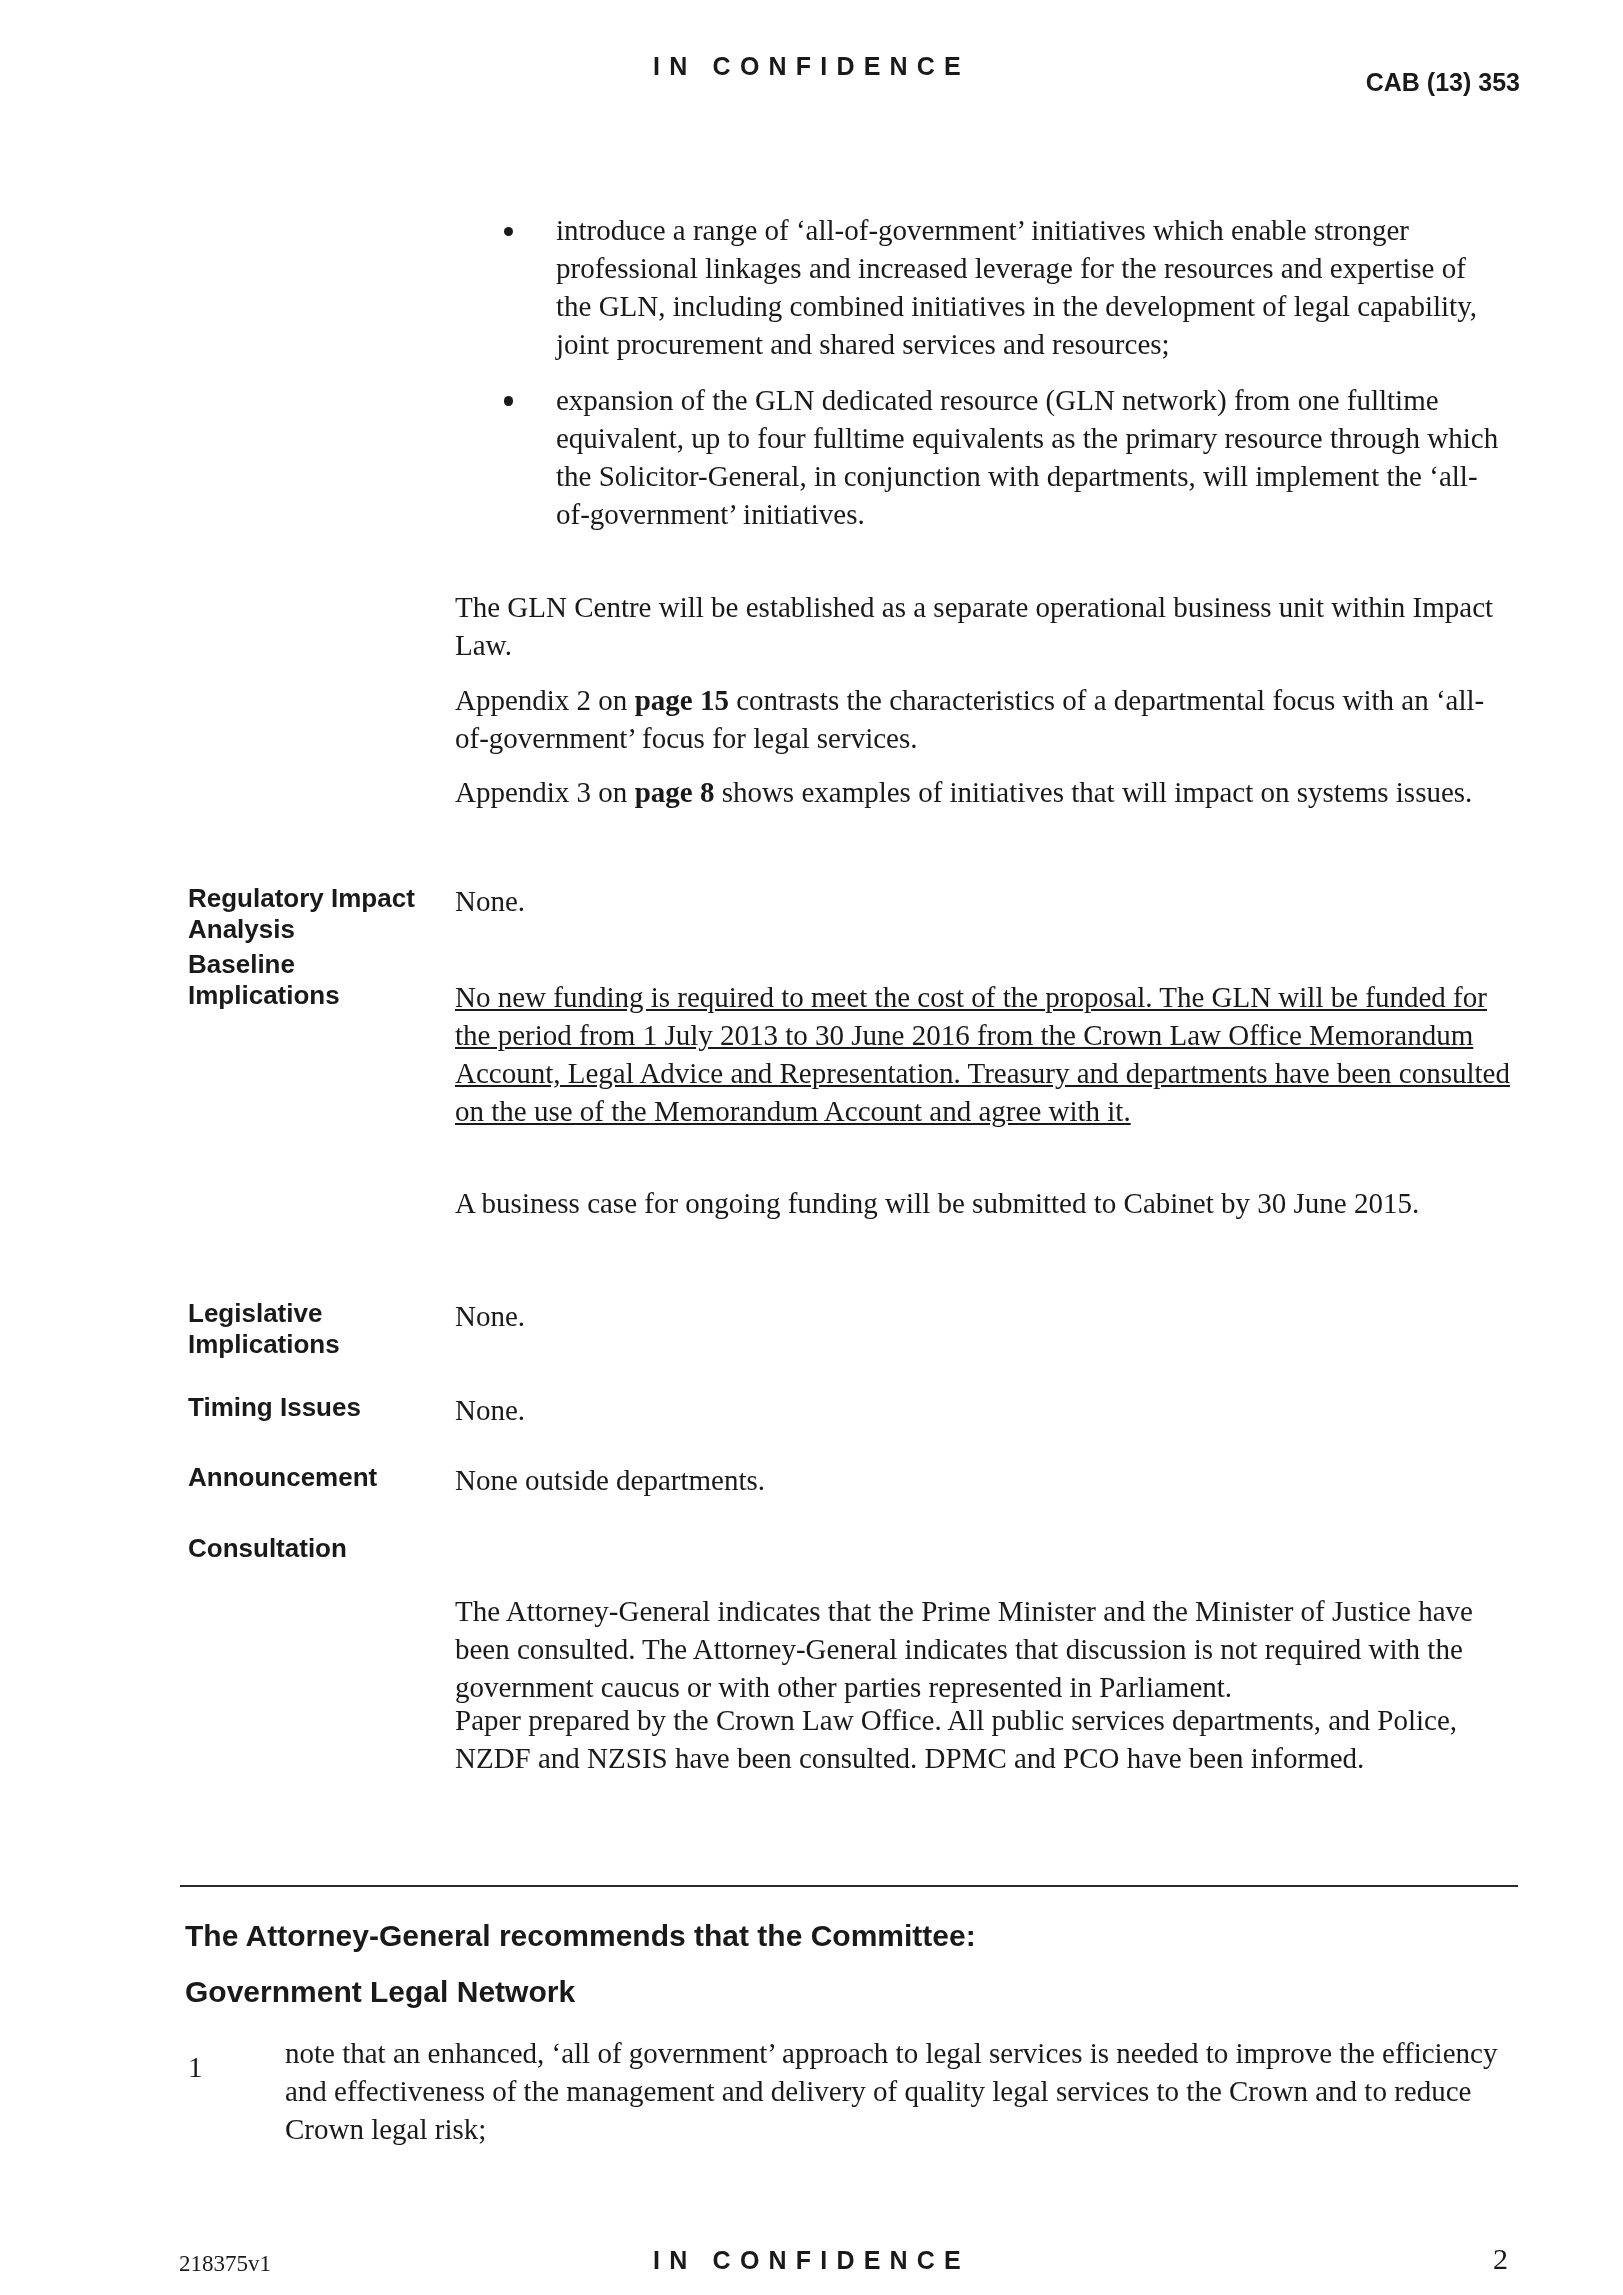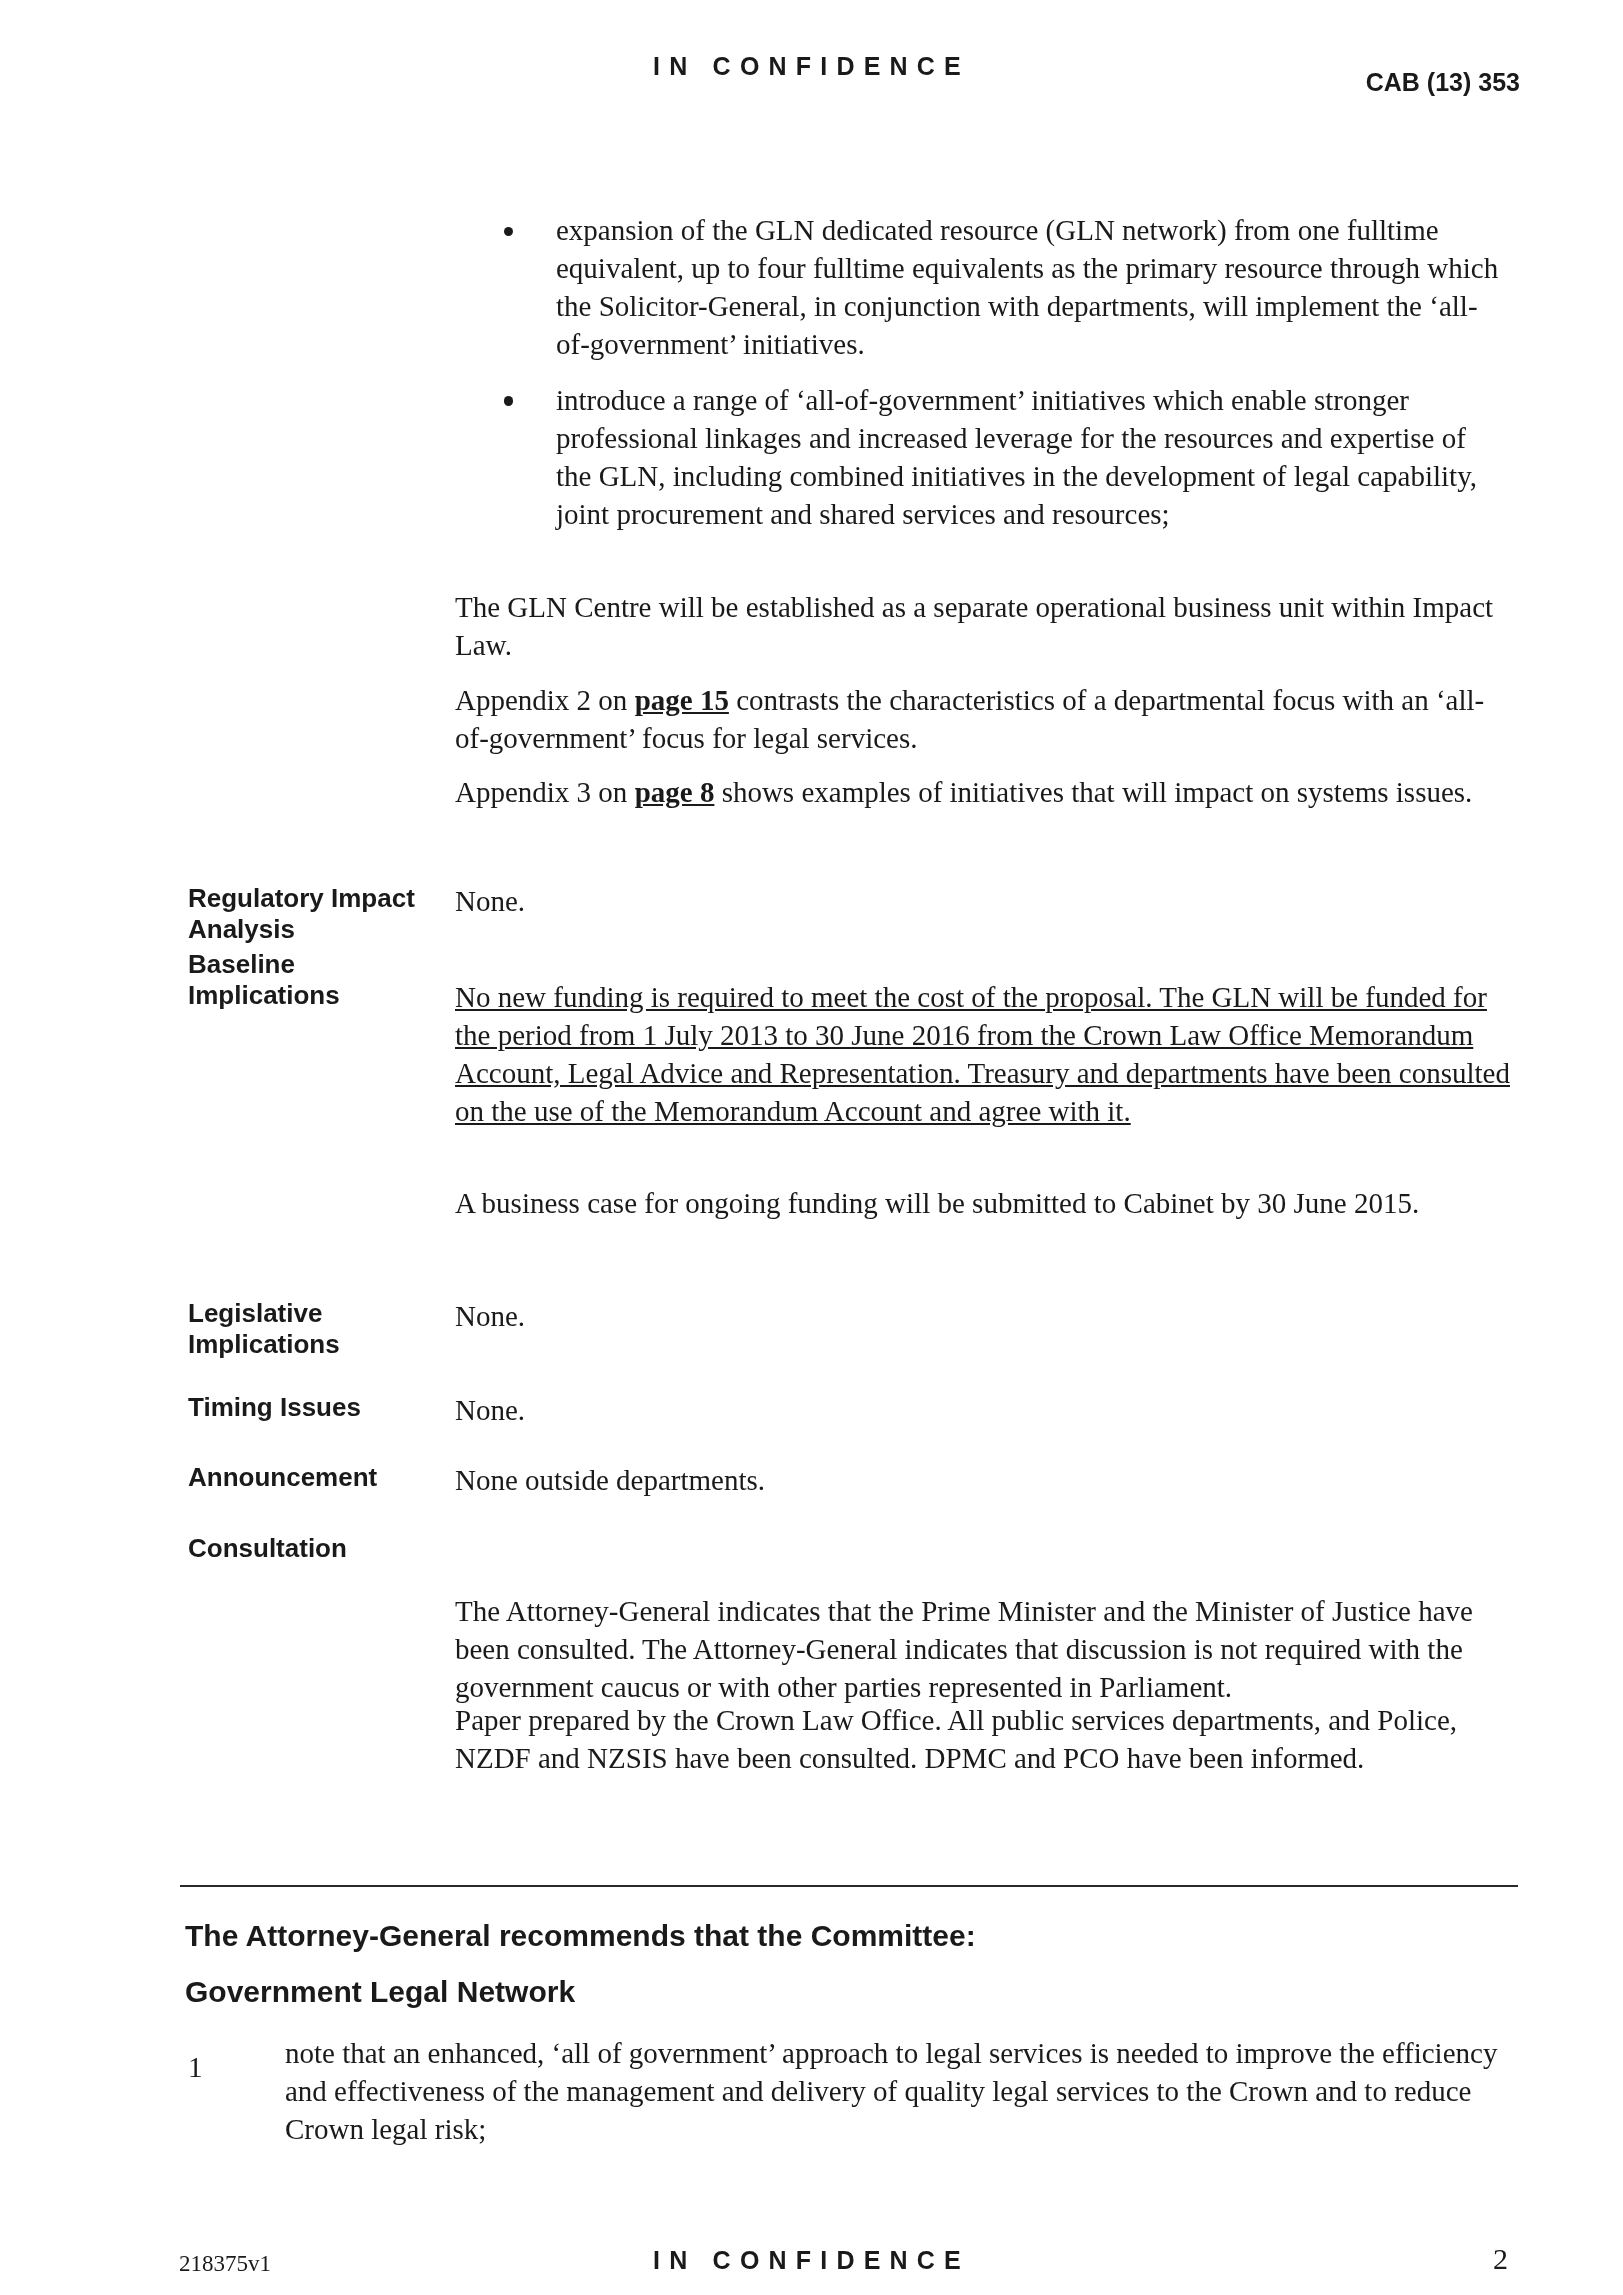--- a/index.html
+++ b/index.html
@@ -16,36 +16,36 @@
   .para { left: 455px; width: 1060px; margin: 0; }
   .label { left: 188px; width: 236px; font-size: 26px; line-height: 31px; font-weight: 700; }
   .value { left: 455px; width: 1060px; }
   .rule { left: 180px; top: 1885px; width: 1338px; height: 2px; background: #2a2a2a; }
   .rec-heading { left: 185px; font-size: 30px; font-weight: 700; }
   .item-num { left: 188px; font-size: 29px; }
   .item-text { left: 285px; width: 1230px; }
   .ftr-doc { left: 179px; top: 2251px; font-size: 23px; }
   .ftr-conf { left: 0; width: 1623px; top: 2246px; text-align: center; font-size: 25px; letter-spacing: 9.2px; font-weight: 700; }
   .ftr-page { right: 115px; top: 2242px; font-size: 30px; }
-  b { font-weight: 700; text-decoration: underline; }
+  b { font-weight: 700; }
 </style>
 </head>
 <body>
 
 <div class="abs sans hdr-conf">IN CONFIDENCE</div>
 <div class="abs sans hdr-ref">CAB (13) 353</div>
 
 <ul class="abs serif body-text bullet-list">
   <li class="bullet-item">
     <span class="bullet-dot"></span>
-    <span>expansion of the GLN dedicated resource (GLN network) from one fulltime equivalent, up to four fulltime equivalents as the primary resource through which the Solicitor-General, in conjunction with departments, will implement the ‘all-of-government’ initiatives.</span>
+    <span>introduce a range of ‘all-of-government’ initiatives which enable stronger professional linkages and increased leverage for the resources and expertise of the GLN, including combined initiatives in the development of legal capability, joint procurement and shared services and resources;</span>
   </li>
   <li class="bullet-item">
     <span class="bullet-dot"></span>
-    <span>introduce a range of ‘all-of-government’ initiatives which enable stronger professional linkages and increased leverage for the resources and expertise of the GLN, including combined initiatives in the development of legal capability, joint procurement and shared services and resources;</span>
+    <span>expansion of the GLN dedicated resource (GLN network) from one fulltime equivalent, up to four fulltime equivalents as the primary resource through which the Solicitor-General, in conjunction with departments, will implement the ‘all-of-government’ initiatives.</span>
   </li>
 </ul>
 
 <p class="abs serif body-text para" style="top:588px;">The GLN Centre will be established as a separate operational business unit within Impact Law.</p>
 <p class="abs serif body-text para" style="top:681px;"><span>Appendix 2 on </span><b>page 15</b><span> contrasts the characteristics of a departmental focus with an ‘all-of-government’ focus for legal services.</span></p>
 <p class="abs serif body-text para" style="top:773px;"><span>Appendix 3 on </span><b>page 8</b><span> shows examples of initiatives that will impact on systems issues.</span></p>
 
 <div class="abs sans label" style="top:883px;">Regulatory Impact Analysis</div>
 <div class="abs serif body-text value" style="top:882px;">None.</div>
 

